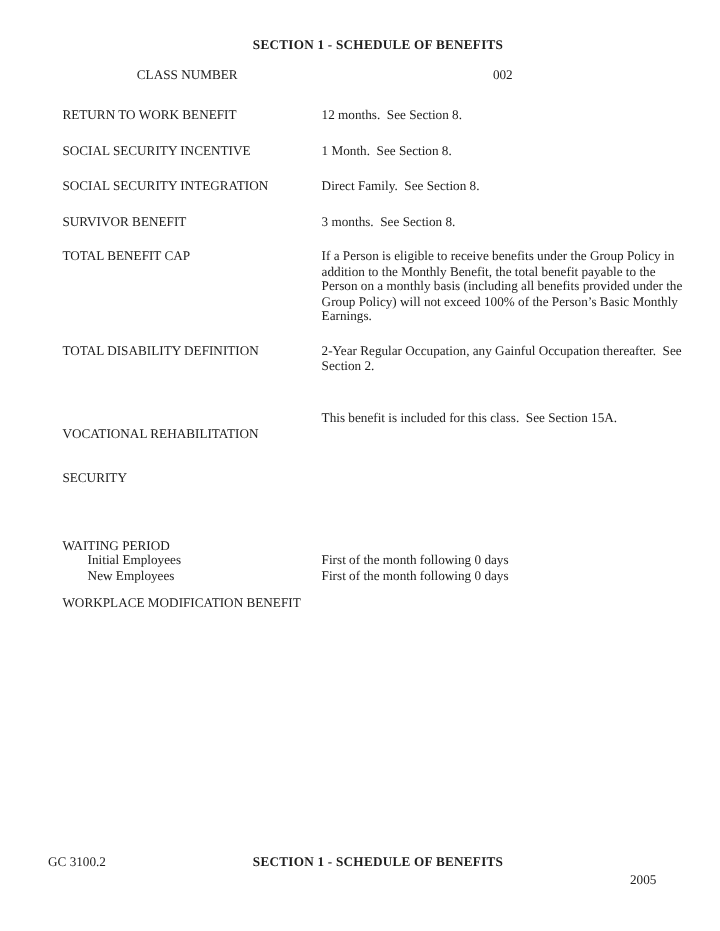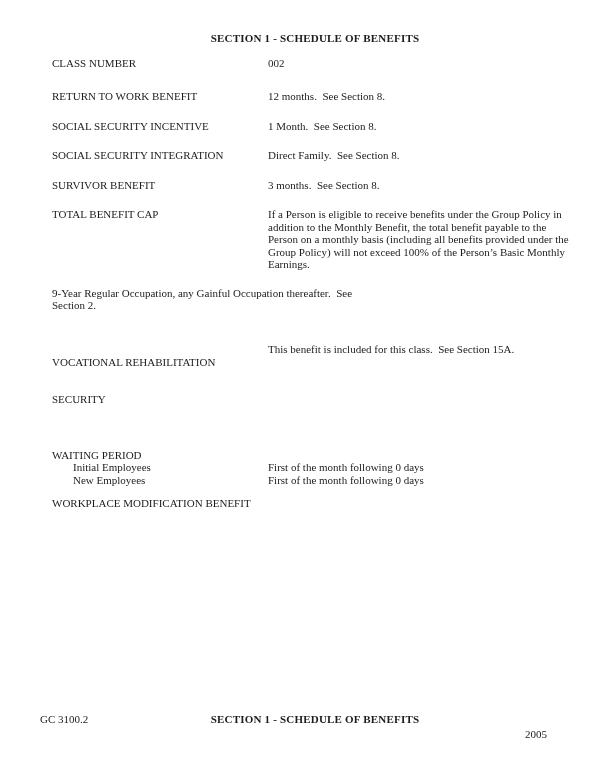--- a/index.html
+++ b/index.html
@@ -32,21 +32,21 @@
     width: 216px;
     flex: none;
     padding-right: 8px;
     white-space: pre-wrap;
   }
   .value {
     width: 302px;
     flex: none;
     white-space: pre-wrap;
   }
-  .mb-xl { margin-bottom: 21px; }
+  .mb-xl { margin-bottom: 21px; text-align: center; }
   .mb-lg { margin-bottom: 17px; }
   .mb-para { margin-bottom: 16px; }
   .mb-def { margin-bottom: 19px; }
   .mb-voc { margin-bottom: 18px; }
   .mb-wait { margin-bottom: 11px; }
   .voc-value { margin-top: 12.5px; }
   .sub-label { padding-left: 21px; }
   .footer-left {
     position: absolute;
     left: 40px;
@@ -99,21 +99,22 @@
       <div class="label">SURVIVOR BENEFIT</div>
       <div class="value">3 months.  See Section 8.</div>
     </div>
 
     <div class="row mb-para">
       <div class="label">TOTAL BENEFIT CAP</div>
       <div class="value">If a Person is eligible to receive benefits under the Group Policy in addition to the Monthly Benefit, the total benefit payable to the Person on a monthly basis (including all benefits provided under the Group Policy) will not exceed 100% of the Person’s Basic Monthly Earnings.</div>
     </div>
 
     <div class="row mb-def">
-      <div class="value">9-Year Regular Occupation, any Gainful Occupation thereafter.  See Section 2.</div>
+      <div class="label">TOTAL DISABILITY DEFINITION</div>
+      <div class="value">2-Year Regular Occupation, any Gainful Occupation thereafter.  See Section 2.</div>
     </div>
 
     <div class="row mb-voc">
       <div class="label">
         <div>VOCATIONAL REHABILITATION</div>
         <div>SECURITY</div>
       </div>
       <div class="value voc-value">This benefit is included for this class.  See Section 15A.</div>
     </div>
 

